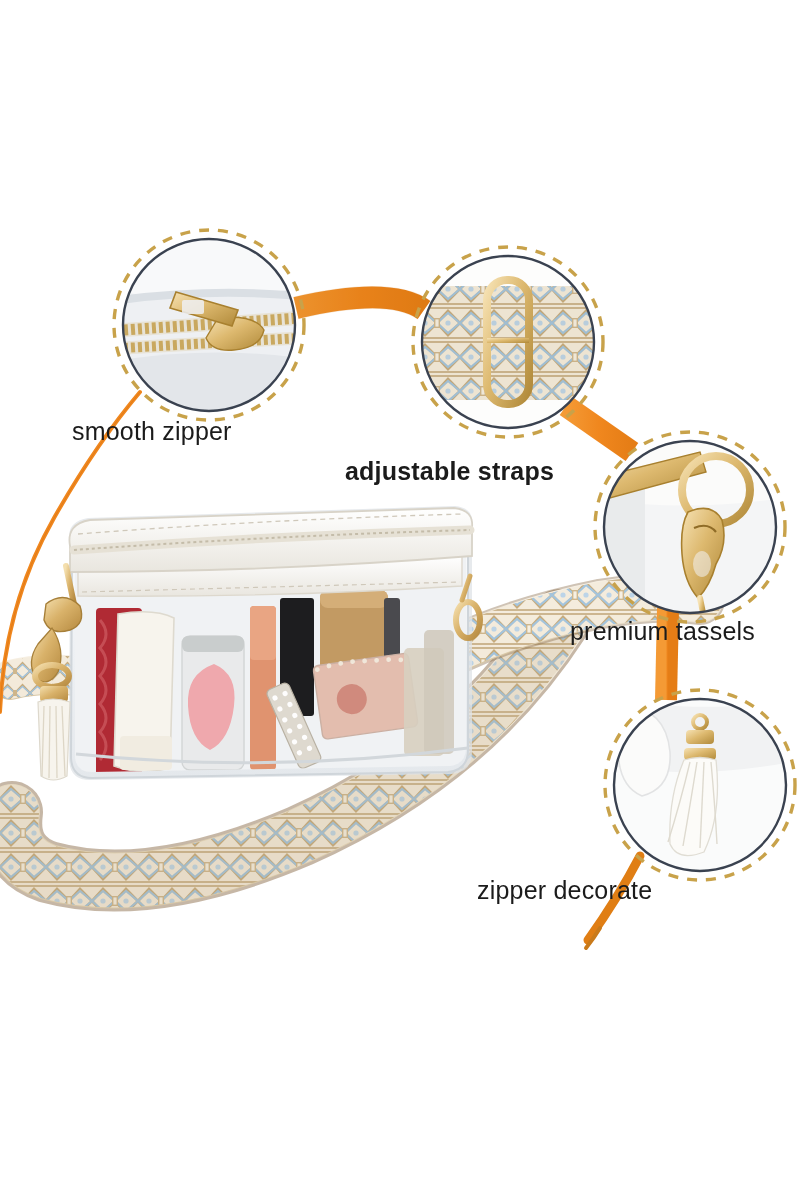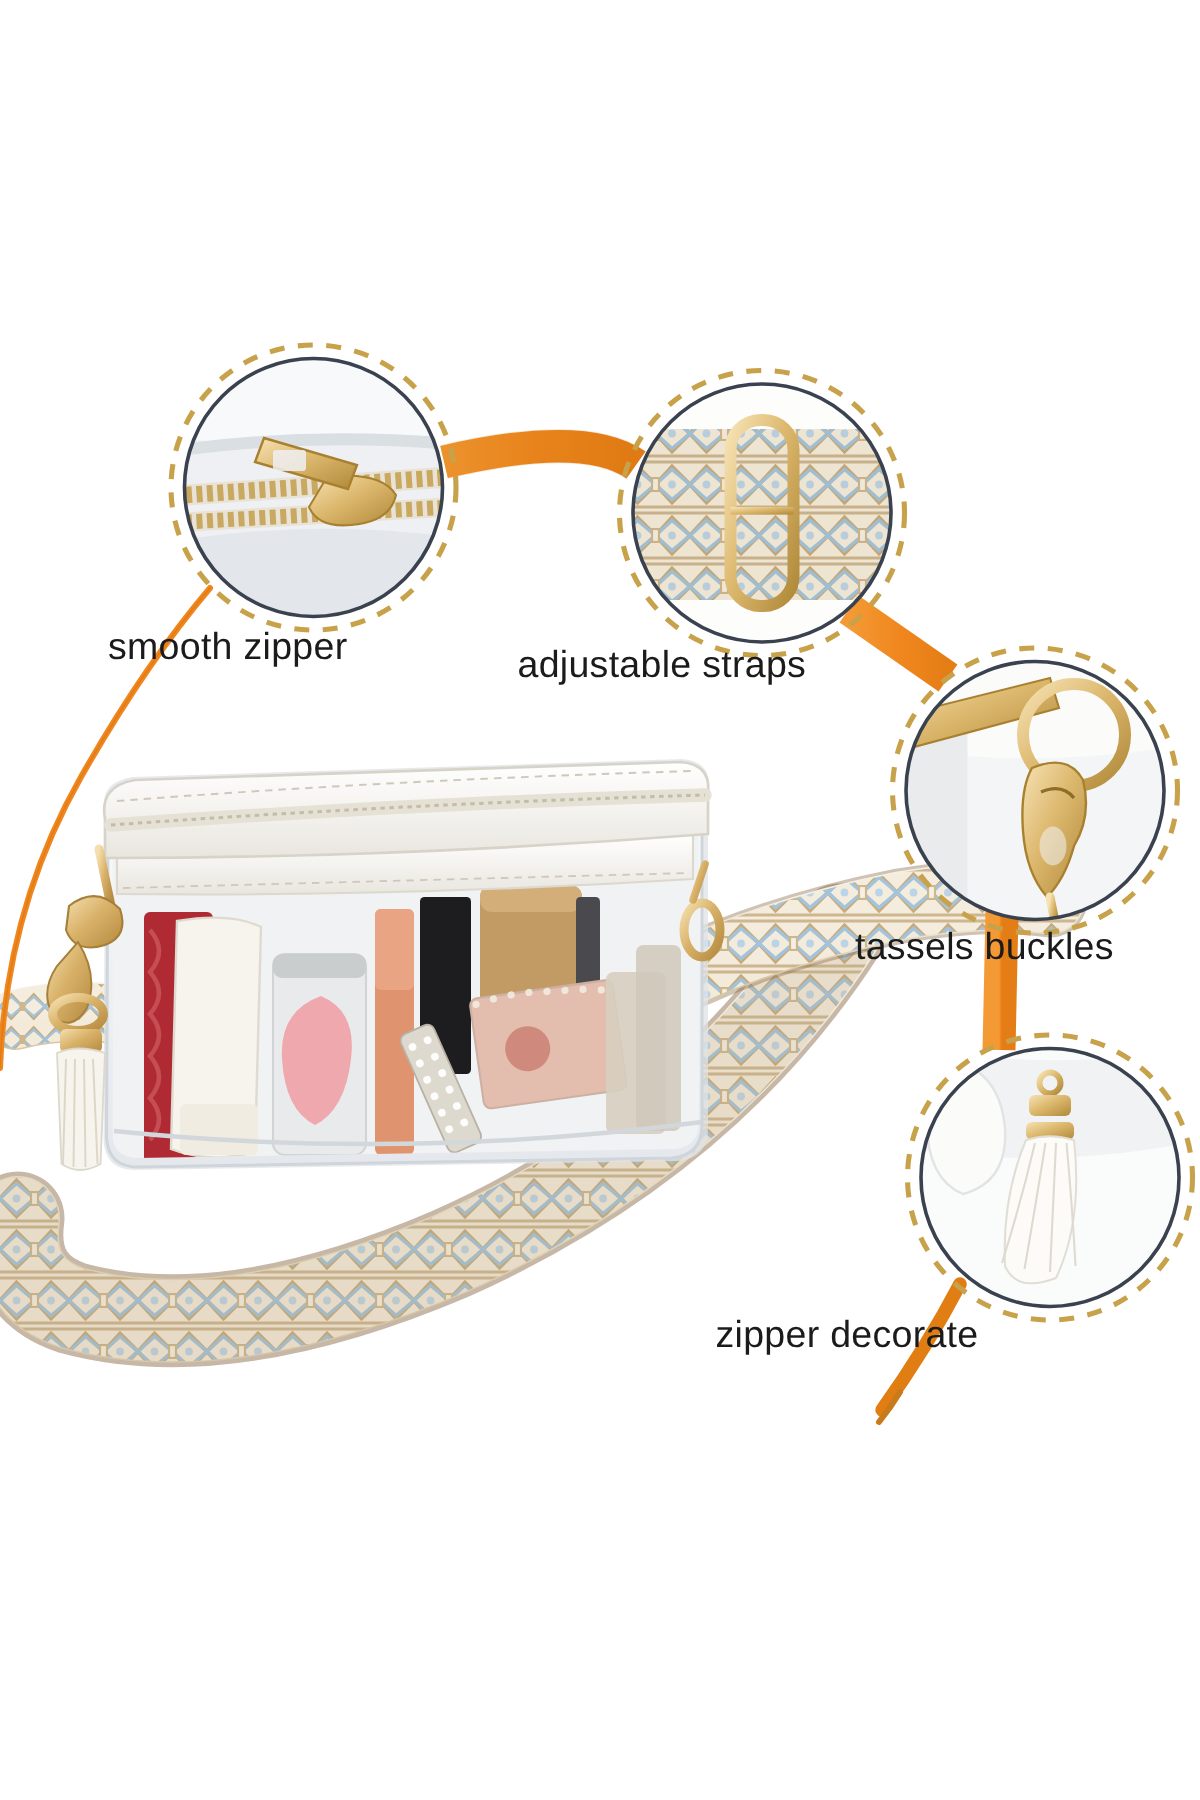--- a/index.html
+++ b/index.html
@@ -17,21 +17,21 @@
   .label {
     position:absolute;
     color:#1b1b1b;
     font-size:25px;
     font-weight:400;
     letter-spacing:.2px;
     white-space:nowrap;
     z-index:40;
   }
   #lbl-zipper  { left:72px;  top:417px; }
-  #lbl-straps  { left:345px; top:429px; }
+  #lbl-straps  { left:345px; top:457px;font-weight:bold; }
   #lbl-buckles { left:570px; top:617px; }
   #lbl-tassels { left:477px; top:876px; }
 
   svg { display:block; overflow:visible; }
 </style>
 </head>
 <body>
 
 <div id="stage">
 
@@ -316,16 +316,16 @@
           <path d="M704 762 q-2 46 -4 86"></path>
           <path d="M711 762 q4 44 6 82"></path>
         </g>
       </g>
       <circle cx="700" cy="785" r="86" fill="none" stroke="#3a4250" stroke-width="2.4"></circle>
     </g>
   </svg>
 
   <div class="label" id="lbl-zipper">smooth zipper</div>
   <div class="label" id="lbl-straps">adjustable straps</div>
-  <div class="label" id="lbl-buckles">tassels buckles</div>
+  <div class="label" id="lbl-buckles">premium tassels</div>
   <div class="label" id="lbl-tassels">zipper decorate</div>
 
 </div>
 
 </body></html>

